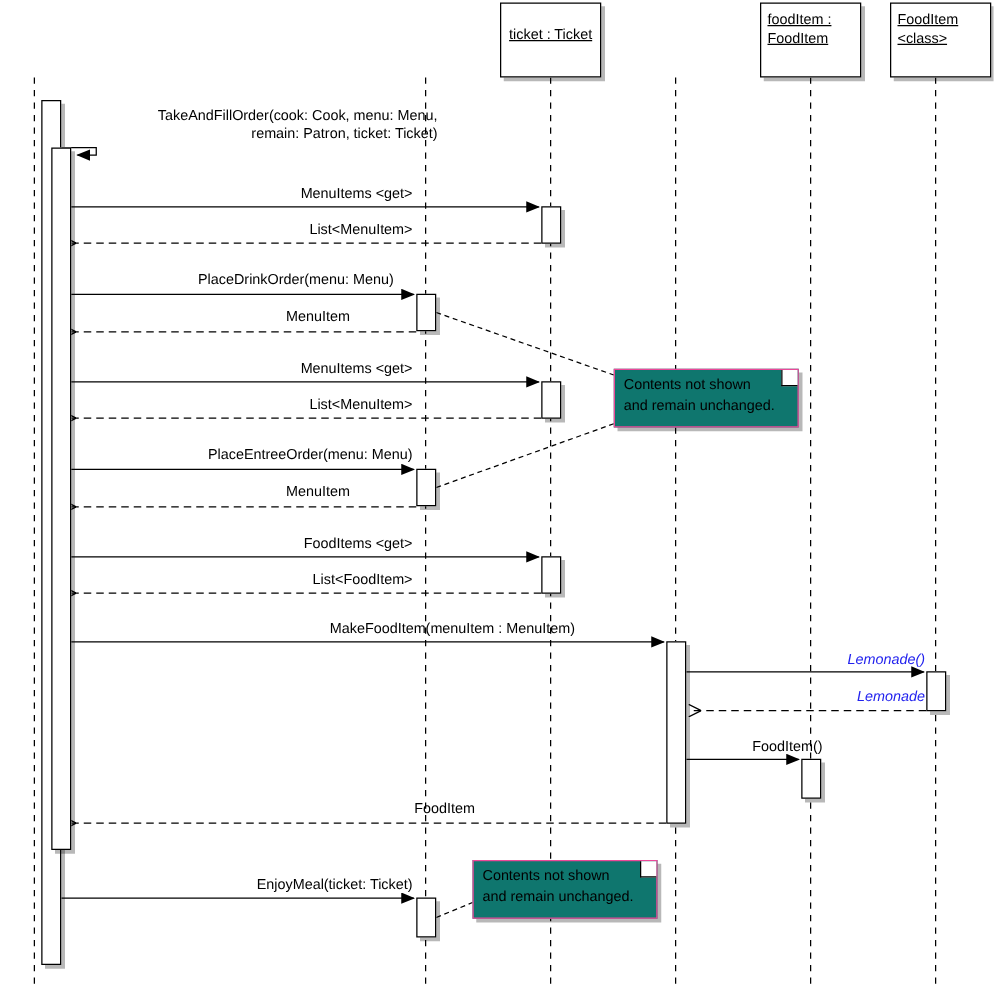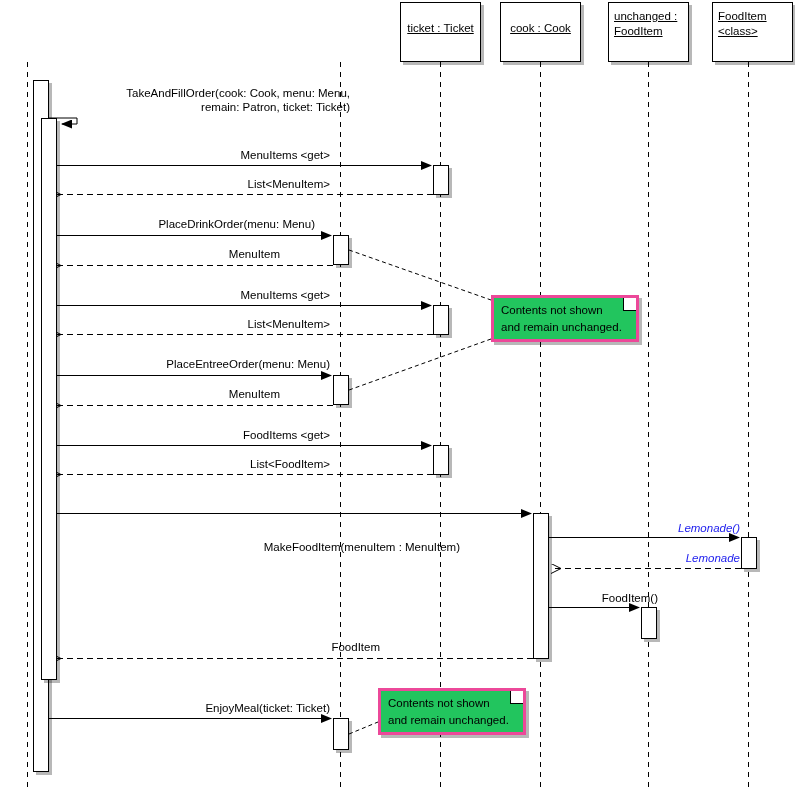--- a/index.html
+++ b/index.html
@@ -50,22 +50,22 @@
     white-space: nowrap;
     text-align: right;
   }
   .msg-label.blue {
     color: #2222ee;
     font-style: italic;
   }
   .note {
     position: absolute;
     box-sizing: border-box;
-    background: #22c55e;
-    border: 3px solid #ec4899;
+    background: #0f766e;
+    border: 1px solid #ec4899;
     box-shadow: 3px 3px 0 rgba(0,0,0,0.28);
     font-size: 11.5px;
     line-height: 17px;
     color: #000000;
     padding: 4px 7px 5px 7px;
     white-space: nowrap;
   }
   .note-fold {
     position: absolute;
     right: 0px;
@@ -145,26 +145,23 @@
       <line x1="349" y1="734" x2="378" y2="722"></line>
     </g>
   </svg>
 
 
 
   <div class="lifeline-box" style="left:400px;top:2px;width:81px;height:60px;padding-top:18px;">
     <div class="lifeline-label centered">ticket : Ticket</div>
   </div>
 
-  <div class="lifeline-box" style="left:500px;top:2px;width:81px;height:60px;padding-top:18px;">
-    <div class="lifeline-label centered">cook : Cook</div>
-  </div>
 
   <div class="lifeline-box" style="left:608px;top:2px;width:81px;height:60px;">
-    <div class="lifeline-label">unchanged :</div>
+    <div class="lifeline-label">foodItem :</div>
     <div class="lifeline-label">FoodItem</div>
   </div>
 
   <div class="lifeline-box" style="left:712px;top:2px;width:81px;height:60px;">
     <div class="lifeline-label">FoodItem</div>
     <div class="lifeline-label">&lt;class&gt;</div>
   </div>
 
   <div class="act-bar" style="left:33px;top:80px;width:16px;height:692px;"></div>
   <div class="act-bar" style="left:41px;top:118px;width:16px;height:562px;"></div>
@@ -191,21 +188,21 @@
 
   <div class="msg-label" style="left:150px;top:288px;width:180px;">MenuItems &lt;get&gt;</div>
   <div class="msg-label" style="left:150px;top:317px;width:180px;">List&lt;MenuItem&gt;</div>
 
   <div class="msg-label" style="left:70px;top:357px;width:260px;">PlaceEntreeOrder(menu: Menu)</div>
   <div class="msg-label" style="left:100px;top:387px;width:180px;">MenuItem</div>
 
   <div class="msg-label" style="left:150px;top:428px;width:180px;">FoodItems &lt;get&gt;</div>
   <div class="msg-label" style="left:150px;top:457px;width:180px;">List&lt;FoodItem&gt;</div>
 
-  <div class="msg-label" style="left:160px;top:496px;width:300px;margin-top:44px;">MakeFoodItem(menuItem : MenuItem)</div>
+  <div class="msg-label" style="left:160px;top:496px;width:300px;">MakeFoodItem(menuItem : MenuItem)</div>
 
   <div class="msg-label blue" style="left:560px;top:521px;width:180px;">Lemonade()</div>
   <div class="msg-label blue" style="left:560px;top:551px;width:180px;">Lemonade</div>
 
   <div class="msg-label" style="left:518px;top:591px;width:140px;">FoodItem()</div>
 
   <div class="msg-label" style="left:200px;top:640px;width:180px;">FoodItem</div>
 
   <div class="msg-label" style="left:90px;top:701px;width:240px;">EnjoyMeal(ticket: Ticket)</div>
 

